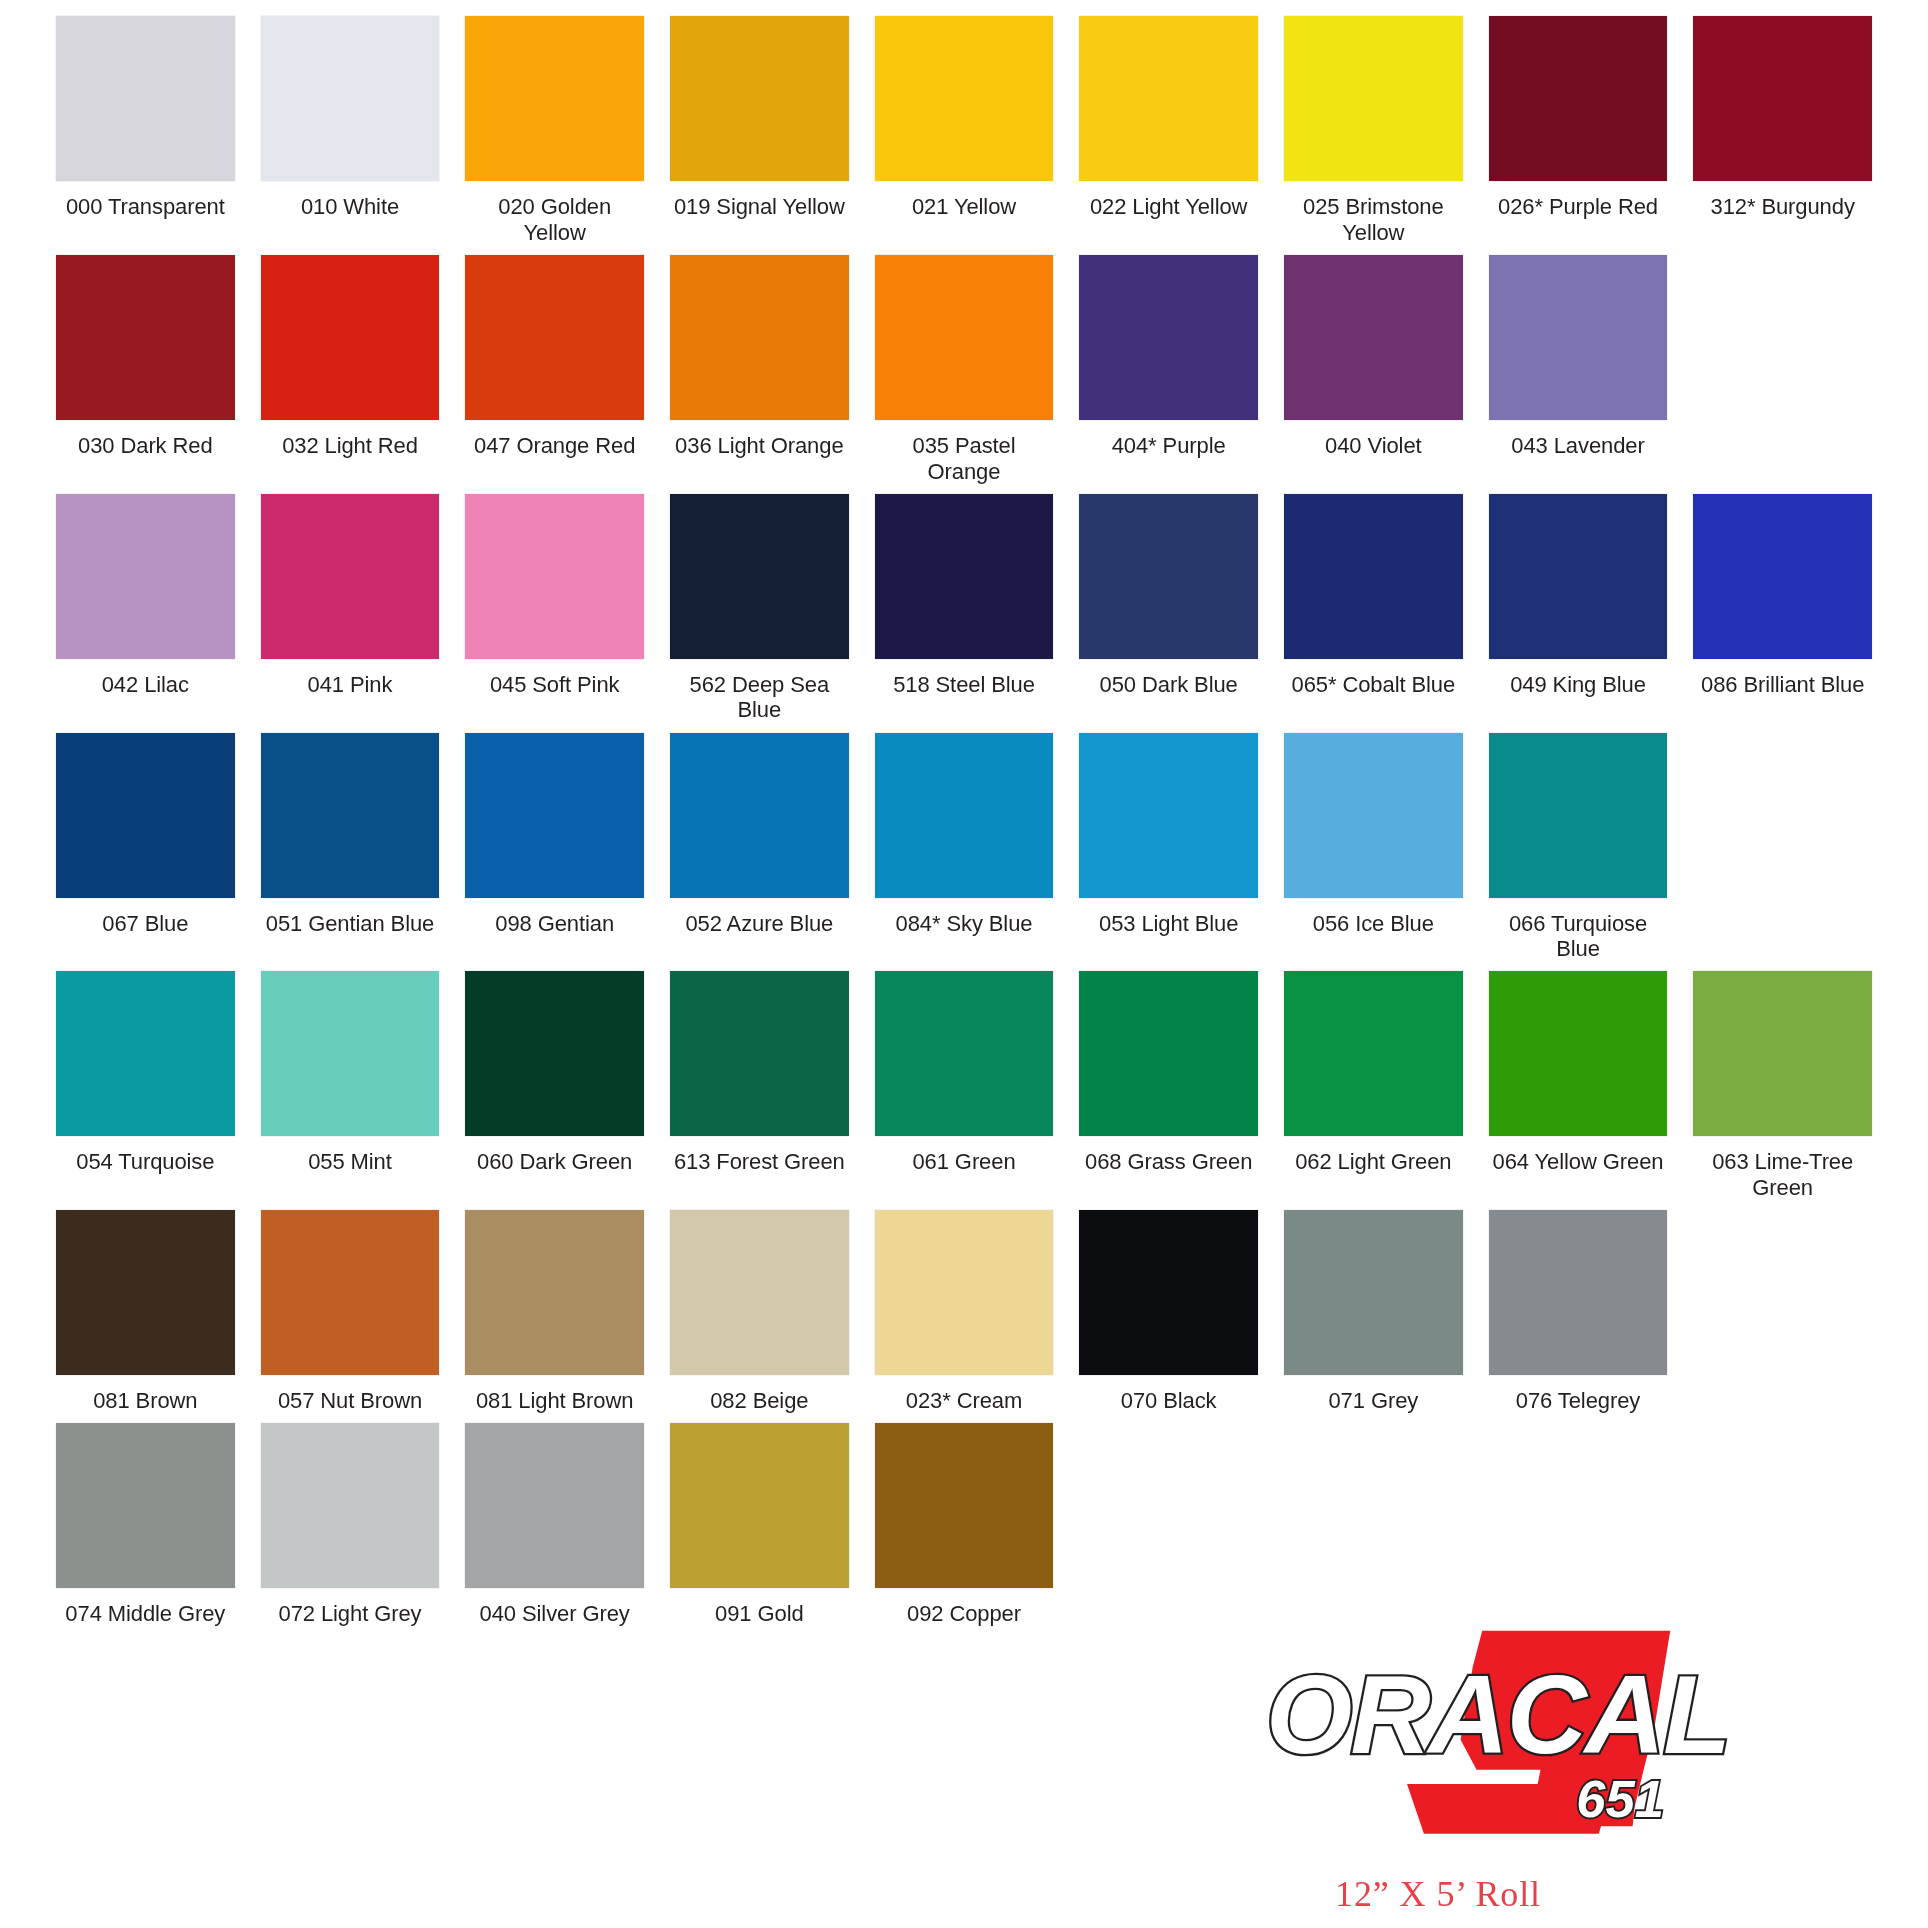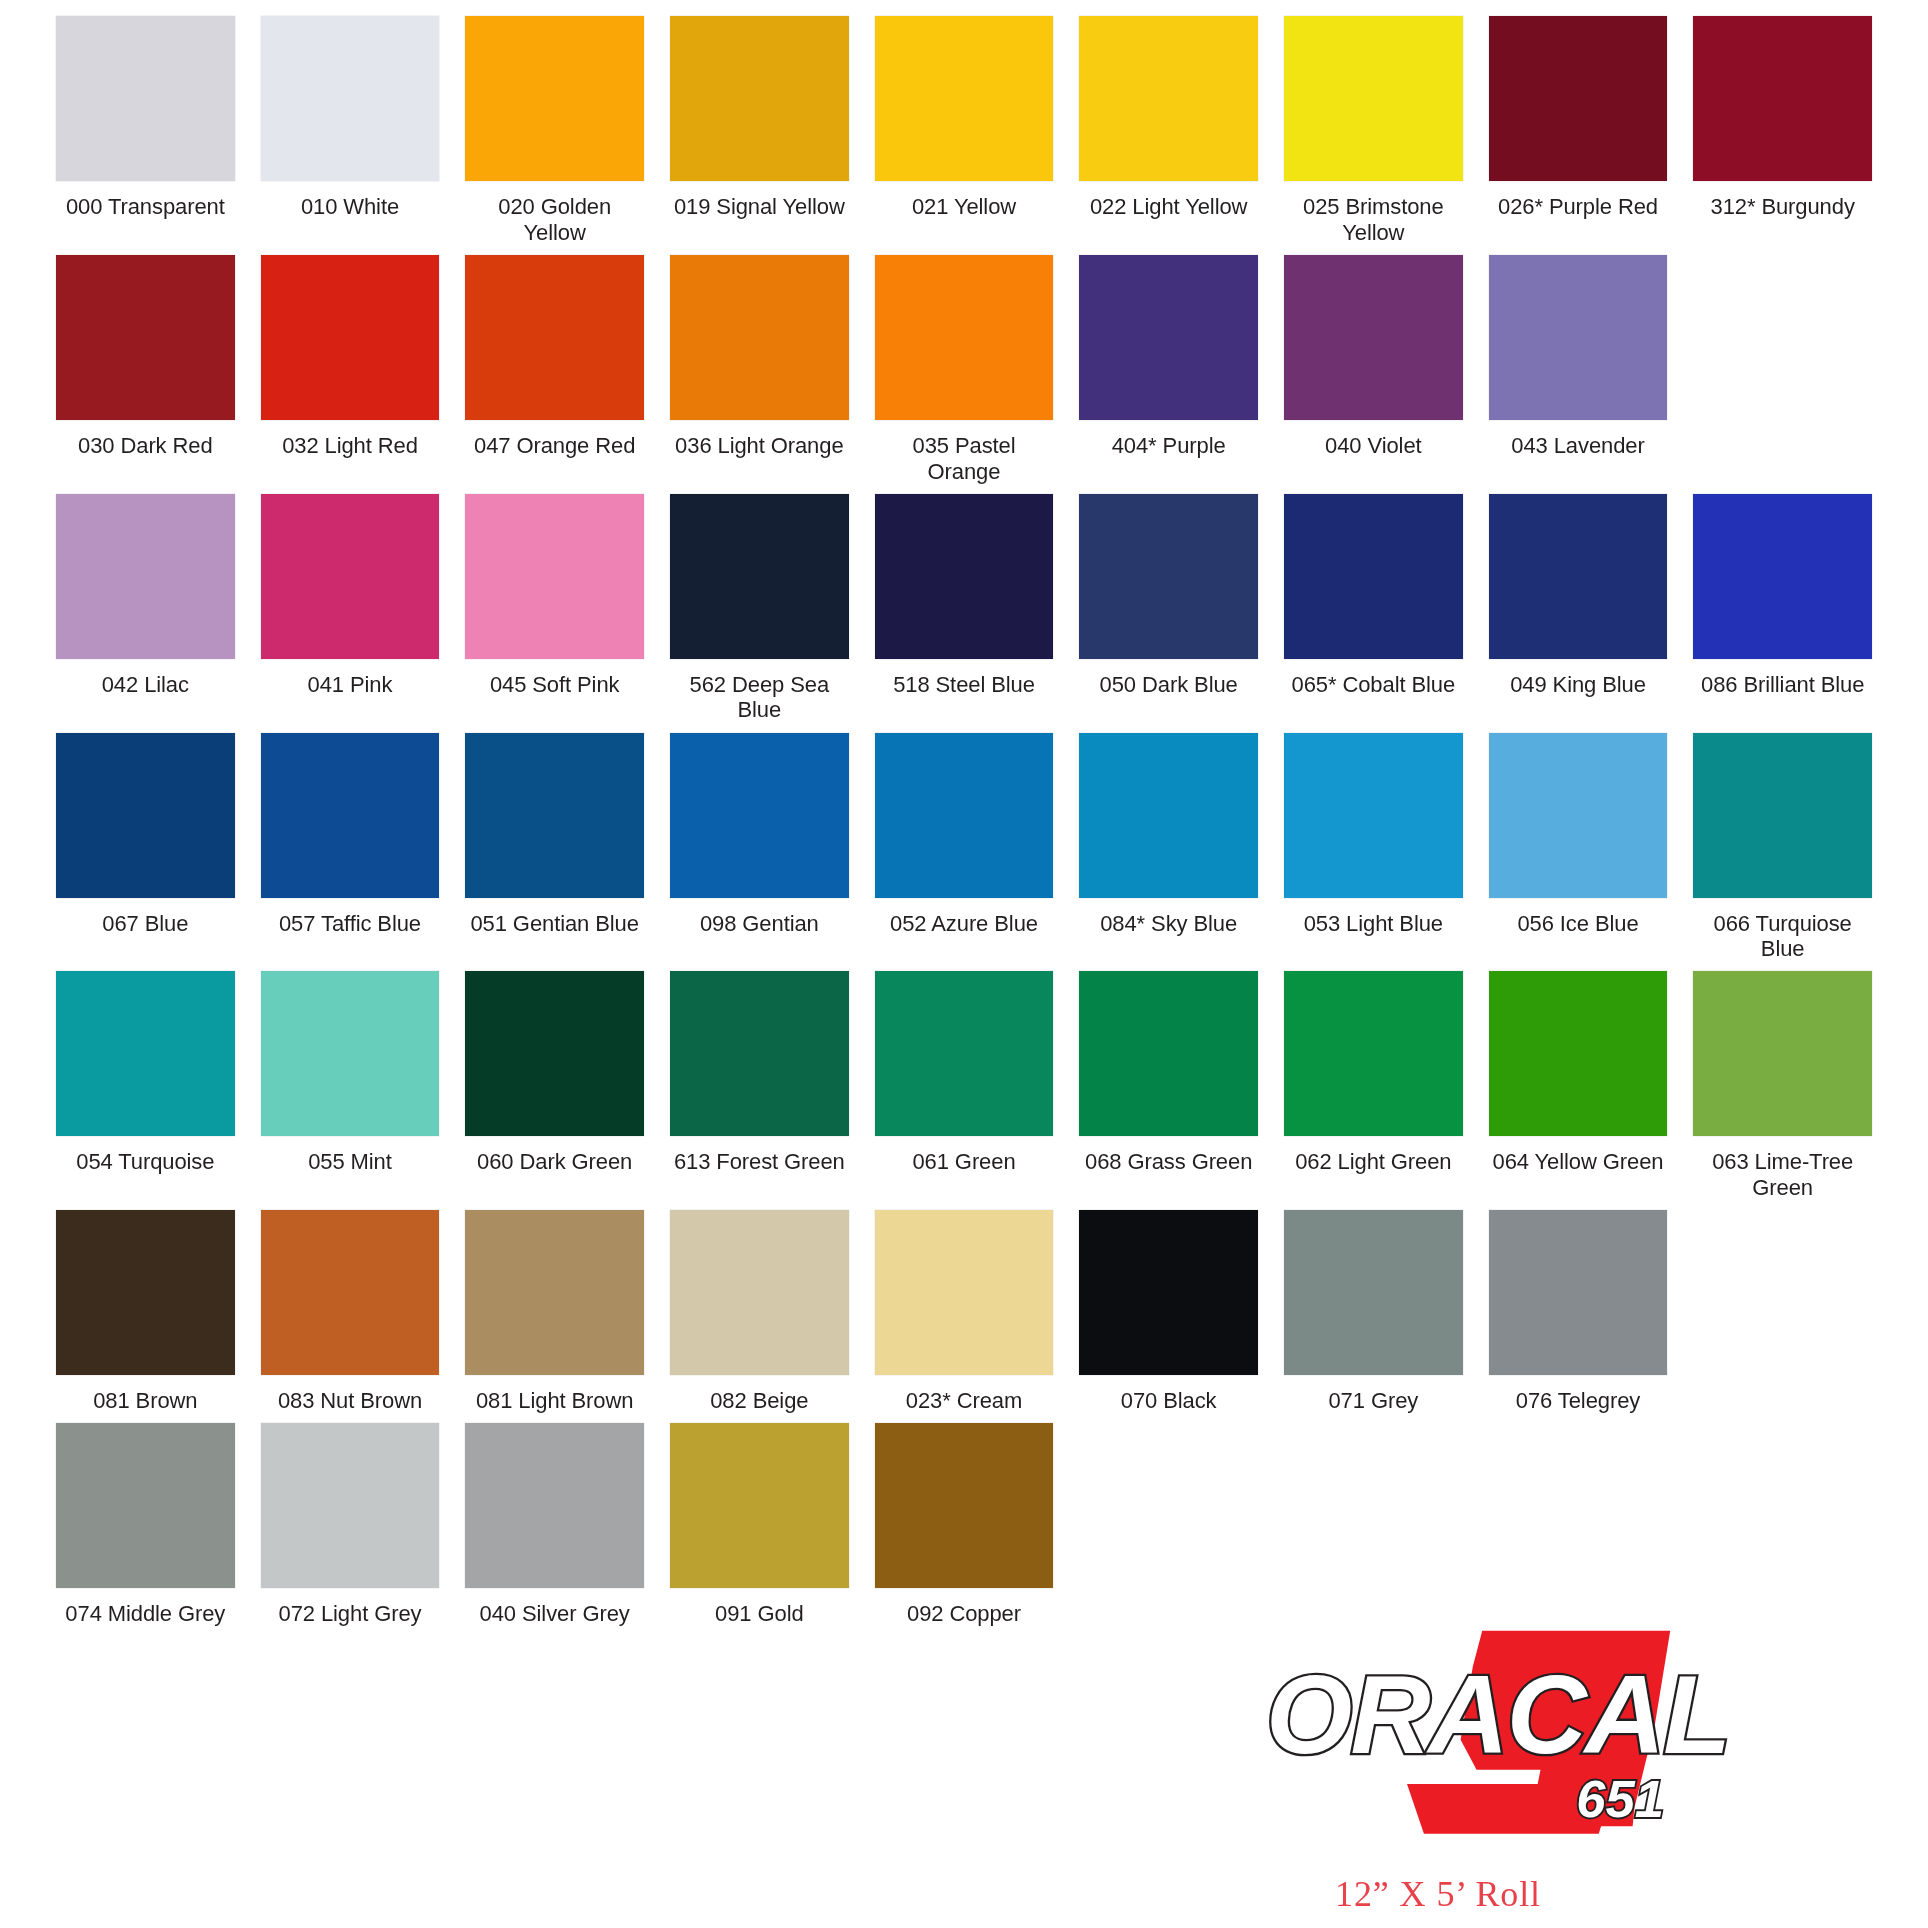--- a/index.html
+++ b/index.html
@@ -201,24 +201,20 @@
           <div class="swatch-chip" style="background: rgb(34, 49, 182);"></div>
           <div class="swatch-label">086 Brilliant Blue</div>
         </div>
       </div>
       <div class="swatch-row">
         <div class="swatch-cell">
           <div class="swatch-chip" style="background: rgb(10, 62, 120);"></div>
           <div class="swatch-label">067 Blue</div>
         </div>
         <div class="swatch-cell">
-          <div class="swatch-chip" style="background: rgb(13, 75, 149);"></div>
-          <div class="swatch-label">057 Taffic Blue</div>
-        </div>
-        <div class="swatch-cell">
           <div class="swatch-chip" style="background: rgb(10, 80, 136);"></div>
           <div class="swatch-label">051 Gentian Blue</div>
         </div>
         <div class="swatch-cell">
           <div class="swatch-chip" style="background: rgb(11, 96, 171);"></div>
           <div class="swatch-label">098 Gentian</div>
         </div>
         <div class="swatch-cell">
           <div class="swatch-chip" style="background: rgb(7, 117, 181);"></div>
           <div class="swatch-label">052 Azure Blue</div>
@@ -278,21 +274,21 @@
           <div class="swatch-label">063 Lime-Tree Green</div>
         </div>
       </div>
       <div class="swatch-row">
         <div class="swatch-cell">
           <div class="swatch-chip" style="background: rgb(60, 44, 30);"></div>
           <div class="swatch-label">081 Brown</div>
         </div>
         <div class="swatch-cell">
           <div class="swatch-chip" style="background: rgb(191, 95, 35);"></div>
-          <div class="swatch-label">083 Nut Brown</div>
+          <div class="swatch-label">057 Nut Brown</div>
         </div>
         <div class="swatch-cell">
           <div class="swatch-chip" style="background: rgb(171, 141, 98);"></div>
           <div class="swatch-label">081 Light Brown</div>
         </div>
         <div class="swatch-cell">
           <div class="swatch-chip" style="background: rgb(211, 200, 169);"></div>
           <div class="swatch-label">082 Beige</div>
         </div>
         <div class="swatch-cell">

